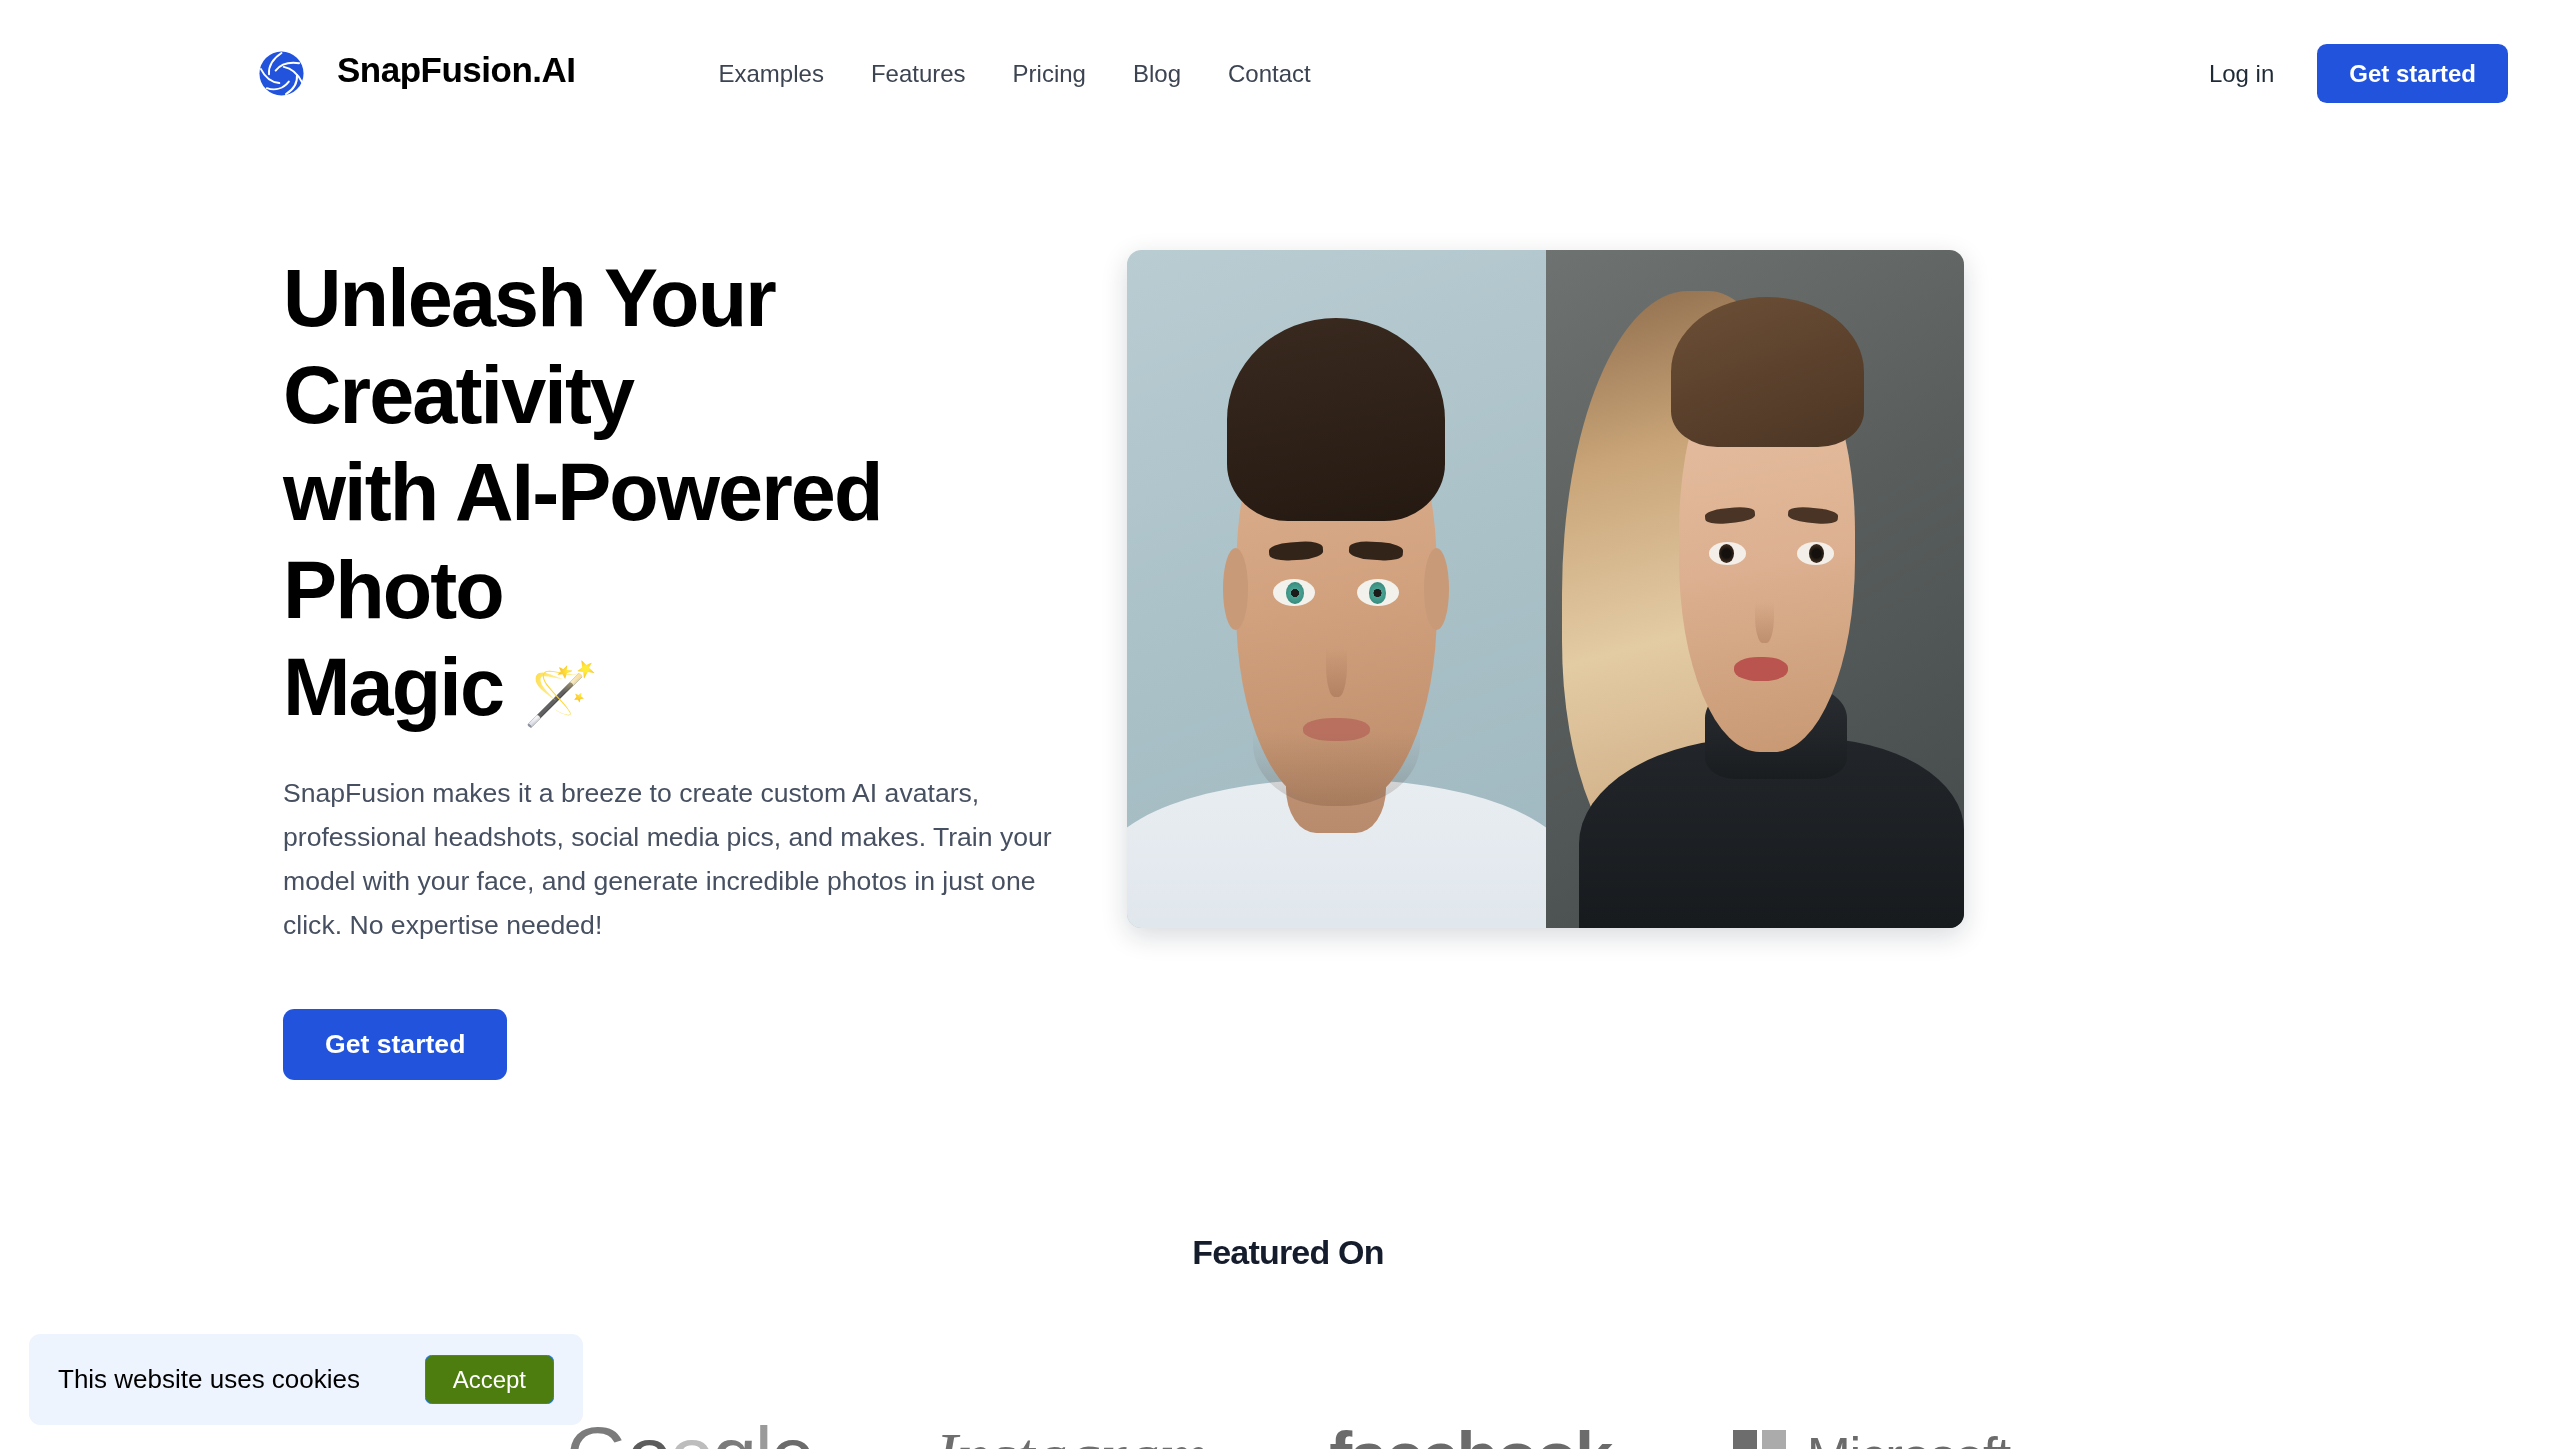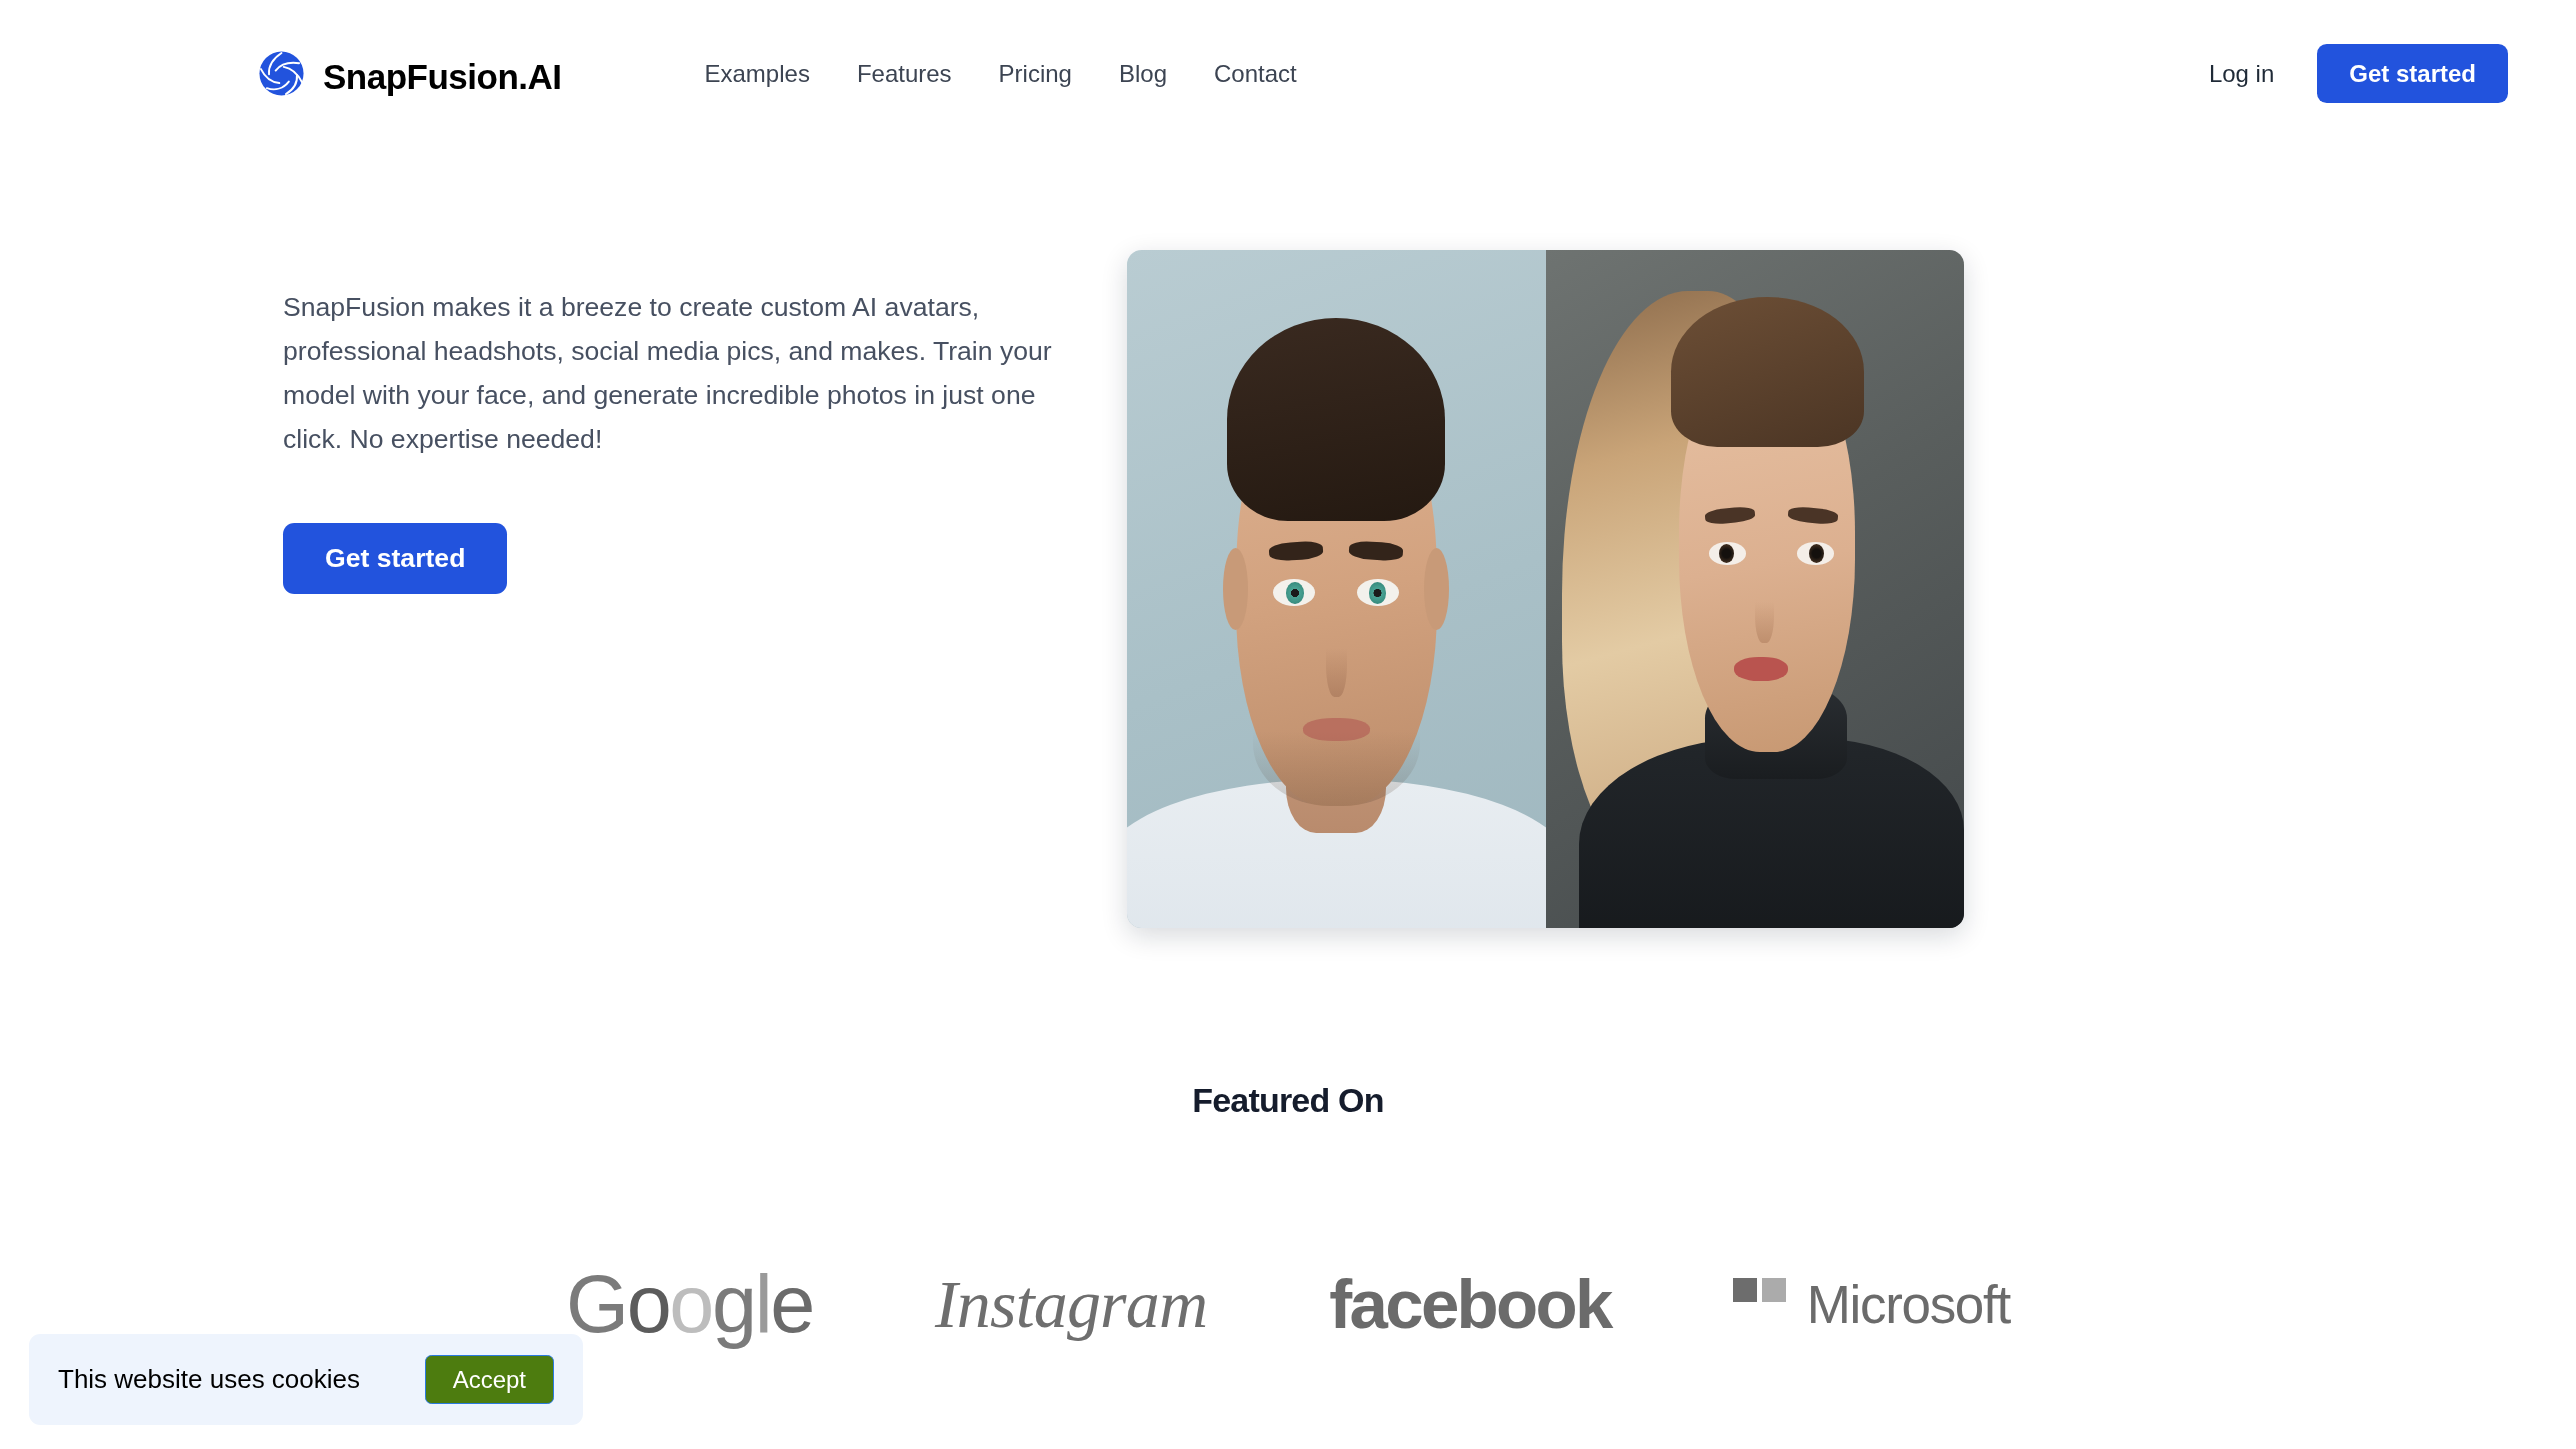--- a/index.html
+++ b/index.html
@@ -21,22 +21,22 @@
   .site-header {
     height: 147px;
     display: flex;
     align-items: center;
     padding: 0 68px 0 258px;
     position: relative;
   }
 
   .brand {
     display: flex;
-    align-items: flex-end;
-    gap: 18px;
+    align-items: flex-start;
+    gap: 32px;
     cursor: pointer;
   }
 
   .brand-mark {
     width: 47px;
     height: 47px;
     flex: 0 0 47px;
     display: block;
   }
 
@@ -349,20 +349,26 @@
   <div class="header-actions">
     <a class="login-link">Log in</a>
     <button class="btn-primary">Get started</button>
   </div>
 
 </header>
 
 <section class="hero">
 
   <div class="hero-copy">
+    <h1 class="hero-title">
+      <span>Unleash Your Creativity</span><br>
+      <span>with AI-Powered Photo</span><br>
+      <span>Magic</span>
+      <span class="wand-emoji">🪄</span>
+    </h1>
 
     <p class="hero-sub">SnapFusion makes it a breeze to create custom AI avatars, professional headshots, social media pics, and makes. Train your model with your face, and generate incredible photos in just one click. No expertise needed!</p>
 
     <button class="hero-cta">Get started</button>
   </div>
 
   <div class="hero-media">
 
     <div class="portrait portrait-male">
       <div class="pm-shoulders"></div>

